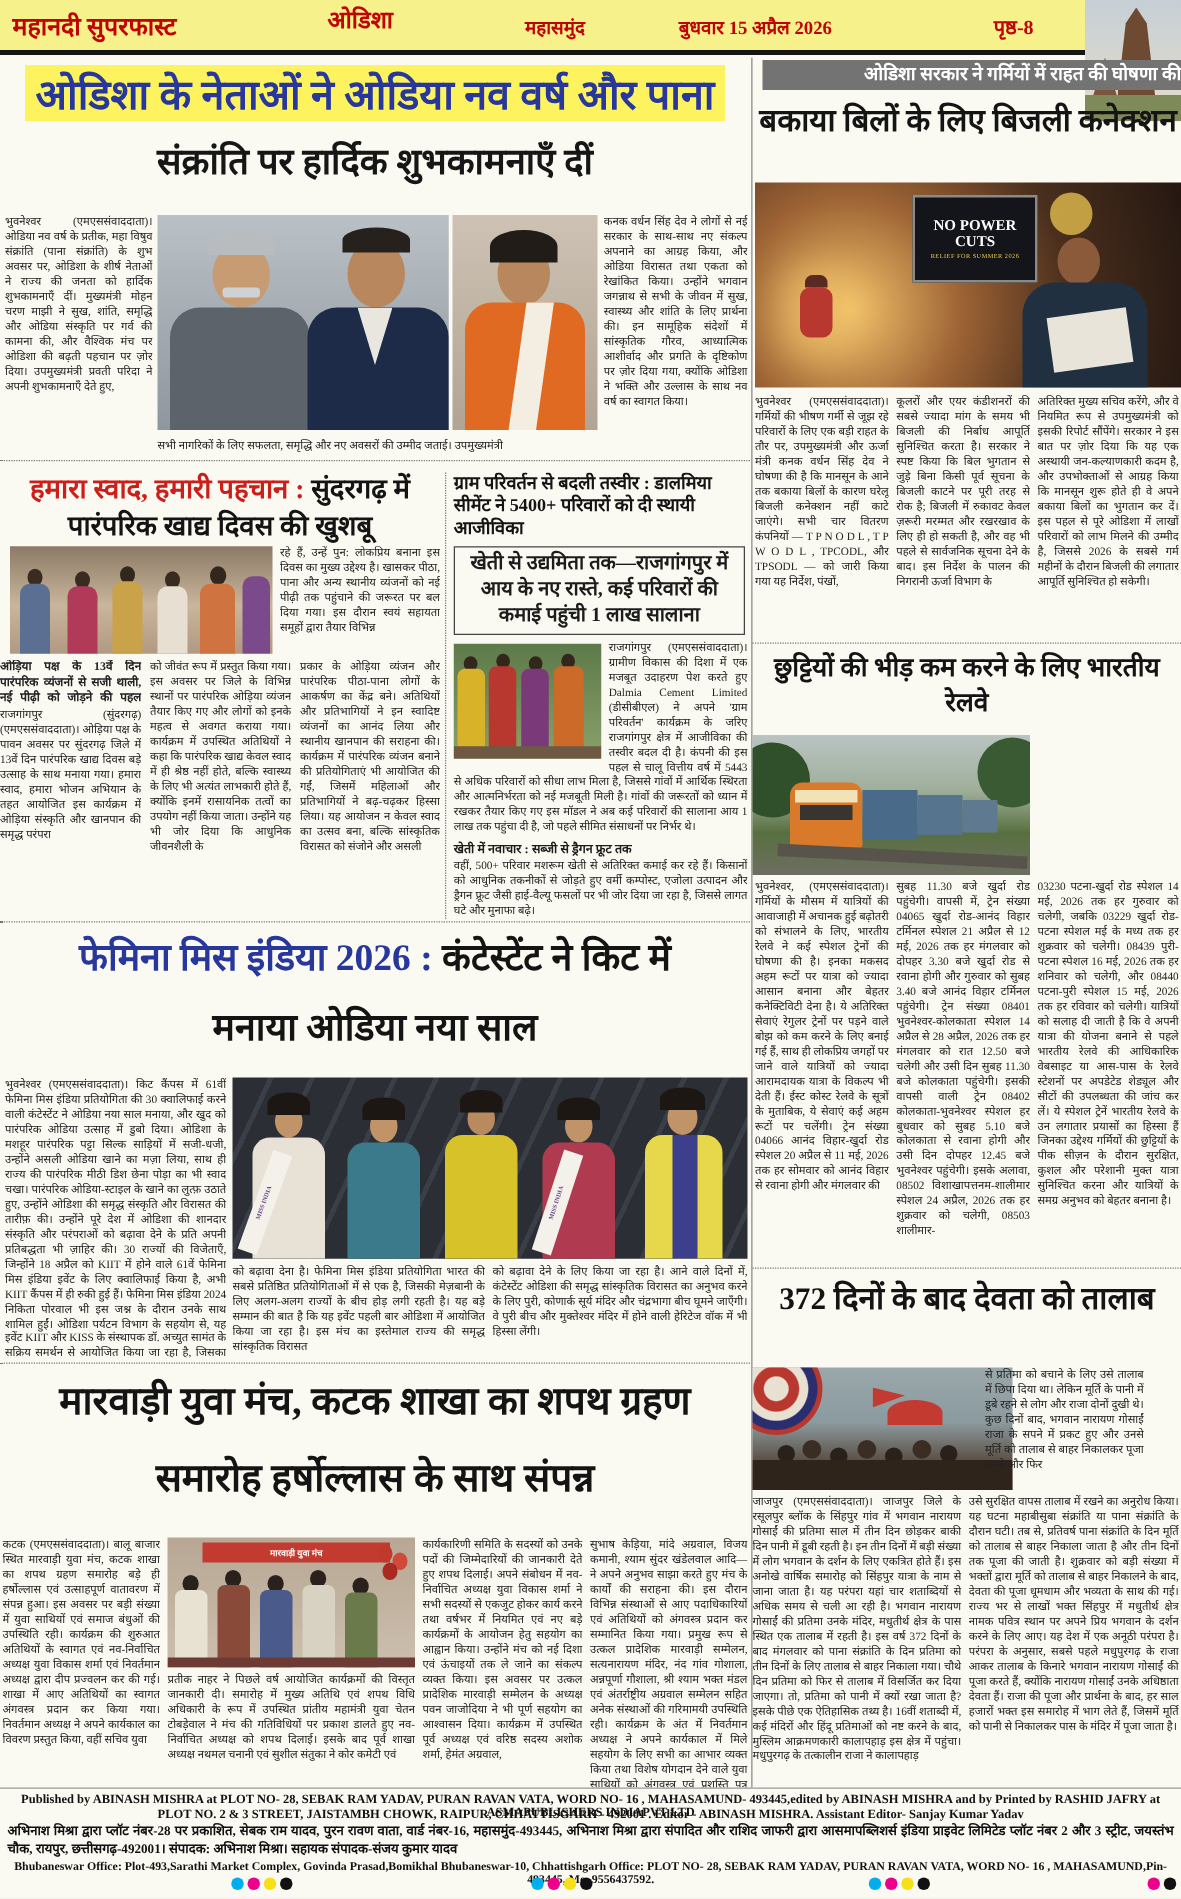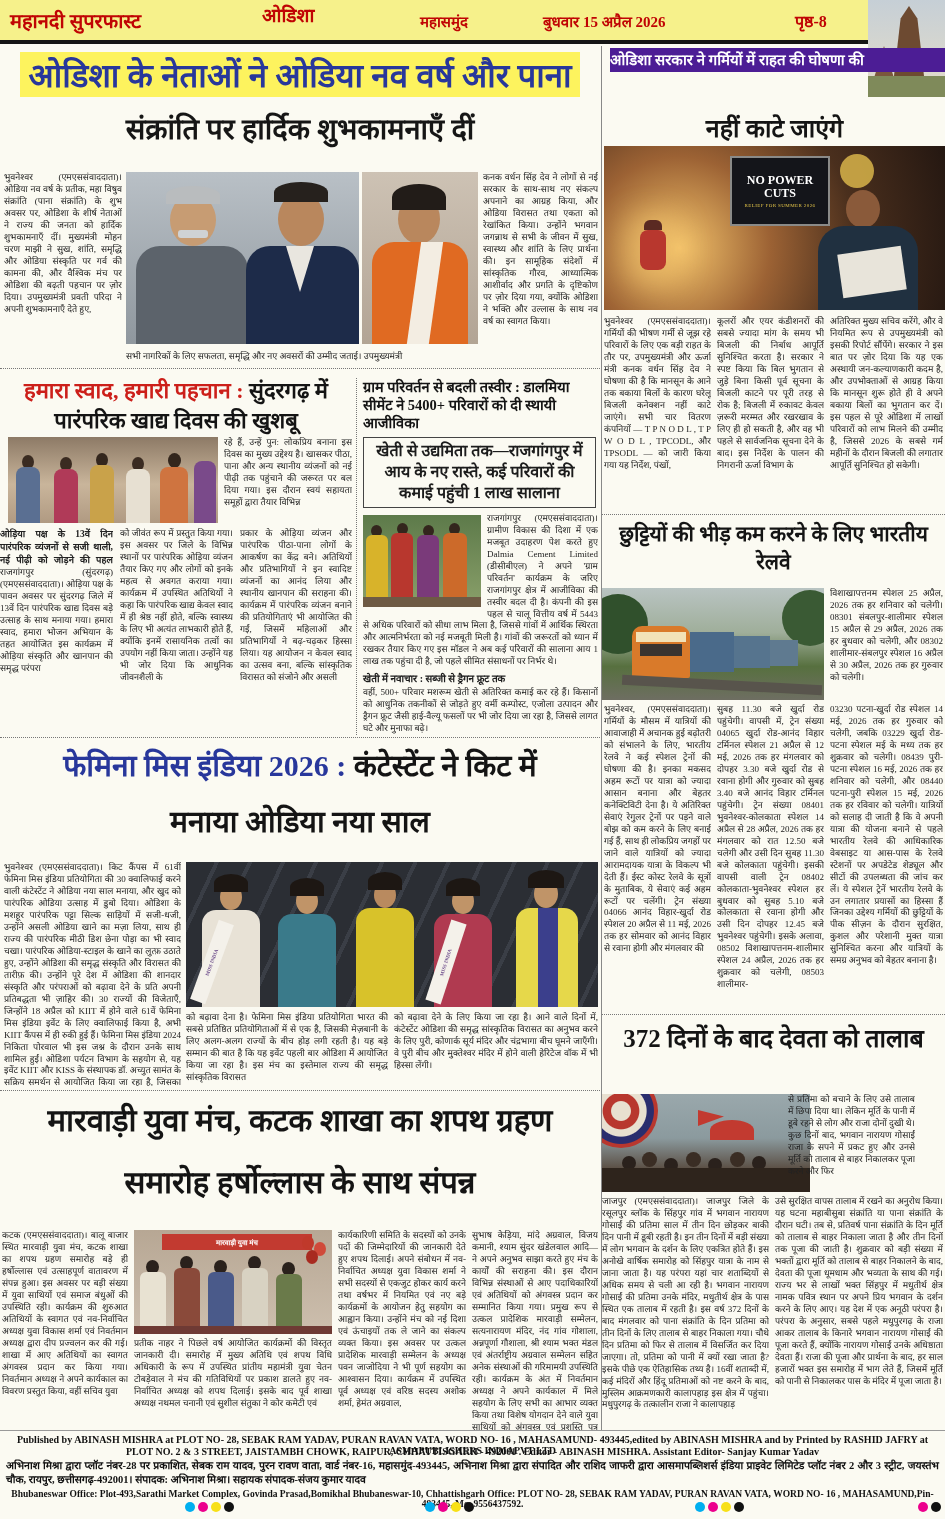--- a/index.html
+++ b/index.html
@@ -11,21 +11,21 @@
   .vrule{position:absolute;border-left:1px solid #888;width:0;}
   .center{text-align:center;}
   .bold{font-weight:bold;}
   
   .masthead{position:absolute;left:0;top:0;width:868px;height:40px;background:#f6f18b;}
   .mast-rule{position:absolute;left:0;top:40px;width:868px;height:4px;background:#151515;}
   .mast-red{color:#c00404;font-weight:bold;}
   
   .hl-main1{font-size:33px;font-weight:bold;color:#28379b;background:#fdf35e;display:inline-block;padding:0 8px;}
   .hl-main2{font-size:29px;font-weight:bold;color:#161616;}
-  .kicker{background:#4c1d95;color:#ffffff;font-weight:bold;font-size:15px;line-height:24px;text-align:left;}
+  .kicker{background:#737373;color:#ffffff;font-weight:bold;font-size:15px;line-height:24px;text-align:right;}
   .hl-sec{font-weight:bold;color:#141414;}
   .photo{position:absolute;overflow:hidden;background:#999;}
   .ph{position:absolute;}
   .fig-head{position:absolute;border-radius:50%;}
   .caption{position:absolute;font-size:9px;color:#222;}
   .subbox{border:1px solid #444;font-weight:bold;font-size:16px;text-align:center;padding:3px 4px;line-height:1.3;}
   .footer-en{position:absolute;width:945px;text-align:center;font-weight:bold;font-size:10px;color:#111;}
   .footer-hi{position:absolute;left:6px;width:933px;text-align:justify;font-weight:bold;font-size:10.5px;line-height:1.35;color:#111;}
   .cmyk{position:absolute;display:flex;gap:3px;}
   .cmyk i{width:10px;height:10px;border-radius:50%;display:block;}
@@ -180,21 +180,21 @@
     <div class="ph" style="left:108px;top:38px;width:26px;height:66px;background:#d8d2c2;border-radius:6px 6px 0 0;"></div>
     <div class="fig-head" style="left:148px;top:32px;width:13px;height:14px;background:#2a211c;"></div>
     <div class="ph" style="left:142px;top:44px;width:26px;height:60px;background:#6a7a4a;border-radius:6px 6px 0 0;"></div>
     <div class="ph" style="left:0;top:96px;width:198px;height:8px;background:#6e3a34;"></div>
   </div>
   <div class="body-col" style="left:134px;top:1338px;width:198px;height:92px;">प्रतीक नाहर ने पिछले वर्ष आयोजित कार्यक्रमों की विस्तृत जानकारी दी। समारोह में मुख्य अतिथि एवं शपथ विधि अधिकारी के रूप में उपस्थित प्रांतीय महामंत्री युवा चेतन टोबड़ेवाल ने मंच की गतिविधियों पर प्रकाश डालते हुए नव-निर्वाचित अध्यक्ष को शपथ दिलाई। इसके बाद पूर्व शाखा अध्यक्ष नथमल चनानी एवं सुशील संतुका ने कोर कमेटी एवं</div>
   <div class="body-col" style="left:338px;top:1230px;width:128px;height:200px;">कार्यकारिणी समिति के सदस्यों को उनके पदों की जिम्मेदारियों की जानकारी देते हुए शपथ दिलाई। अपने संबोधन में नव-निर्वाचित अध्यक्ष युवा विकास शर्मा ने सभी सदस्यों से एकजुट होकर कार्य करने तथा वर्षभर में नियमित एवं नए बड़े कार्यक्रमों के आयोजन हेतु सहयोग का आह्वान किया। उन्होंने मंच को नई दिशा एवं ऊंचाइयों तक ले जाने का संकल्प व्यक्त किया। इस अवसर पर उत्कल प्रादेशिक मारवाड़ी सम्मेलन के अध्यक्ष पवन जाजोदिया ने भी पूर्ण सहयोग का आश्वासन दिया। कार्यक्रम में उपस्थित पूर्व अध्यक्ष एवं वरिष्ठ सदस्य अशोक शर्मा, हेमंत अग्रवाल,</div>
   <div class="body-col" style="left:472px;top:1230px;width:126px;height:200px;">सुभाष केड़िया, मांदे अग्रवाल, विजय कमानी, श्याम सुंदर खंडेलवाल आदि—ने अपने अनुभव साझा करते हुए मंच के कार्यों की सराहना की। इस दौरान विभिन्न संस्थाओं से आए पदाधिकारियों एवं अतिथियों को अंगवस्त्र प्रदान कर सम्मानित किया गया। प्रमुख रूप से उत्कल प्रादेशिक मारवाड़ी सम्मेलन, सत्यनारायण मंदिर, नंद गांव गोशाला, अन्नपूर्णा गौशाला, श्री श्याम भक्त मंडल एवं अंतर्राष्ट्रीय अग्रवाल सम्मेलन सहित अनेक संस्थाओं की गरिमामयी उपस्थिति रही। कार्यक्रम के अंत में निवर्तमान अध्यक्ष ने अपने कार्यकाल में मिले सहयोग के लिए सभी का आभार व्यक्त किया तथा विशेष योगदान देने वाले युवा साथियों को अंगवस्त्र एवं प्रशस्ति पत्र देकर सम्मानित किया।</div>
 
   <div class="abs kicker" style="left:610px;top:48px;width:335px;height:24px;">ओडिशा सरकार ने गर्मियों में राहत की घोषणा की</div>
-  <div class="abs center hl-sec" style="left:604px;top:110px;width:341px;font-size:25px;">नहीं काटे जाएंगे</div>
+  <div class="abs center hl-sec" style="left:604px;top:78px;width:341px;font-size:25px;">बकाया बिलों के लिए बिजली कनेक्शन</div>
   <div class="photo" style="left:604px;top:146px;width:341px;height:164px;background:radial-gradient(circle at 22% 62%,#f3c36b 0%,#9c6234 32%,#4a2f1d 62%,#241711 100%);">
     <div class="ph" style="left:126px;top:10px;width:96px;height:66px;background:#14151a;border:2px solid #8a8a88;display:flex;flex-direction:column;align-items:center;justify-content:center;gap:3px;">
       <span style="color:#ffffff;font-weight:bold;font-size:12px;line-height:1.1;text-align:center;">NO POWER CUTS</span>
       <span style="color:#e8c84a;font-size:5px;letter-spacing:.4px;">RELIEF FOR SUMMER 2026</span>
     </div>
     <div class="fig-head" style="left:236px;top:8px;width:34px;height:34px;background:#d8b44a;opacity:.85;"></div>
     <div class="ph" style="left:36px;top:84px;width:26px;height:40px;background:#b8372e;border-radius:8px;box-shadow:0 0 26px 16px rgba(243,195,107,.55);"></div>
     <div class="ph" style="left:40px;top:74px;width:18px;height:10px;background:#5a2a22;border-radius:6px 6px 0 0;"></div>
     <div class="fig-head" style="left:242px;top:44px;width:34px;height:38px;background:#8a5a3a;"></div>
     <div class="ph" style="left:214px;top:80px;width:100px;height:84px;background:#203040;border-radius:26px 26px 0 0;"></div>
@@ -211,21 +211,20 @@
     <div class="fig-head" style="left:-14px;top:6px;width:60px;height:60px;background:#30502c;"></div>
     <div class="fig-head" style="left:180px;top:2px;width:56px;height:56px;background:#3a5a34;"></div>
     <div class="ph" style="left:30px;top:38px;width:58px;height:52px;background:#d97a2a;border-radius:10px 10px 2px 2px;"></div>
     <div class="ph" style="left:34px;top:44px;width:50px;height:10px;background:#f2e2b8;"></div>
     <div class="ph" style="left:38px;top:56px;width:42px;height:12px;background:#3a3430;"></div>
     <div class="ph" style="left:88px;top:44px;width:44px;height:40px;background:#4a6a8a;"></div>
     <div class="ph" style="left:132px;top:48px;width:36px;height:32px;background:#56748e;"></div>
     <div class="ph" style="left:168px;top:52px;width:28px;height:26px;background:#5f7a90;"></div>
     <div class="ph" style="left:20px;top:92px;width:200px;height:10px;background:#58544c;transform:rotate(3deg);"></div>
   </div>
-  <div class="body-col" style="left:830px;top:588px;width:113px;height:112px;">विशाखापत्तनम स्पेशल 25 अप्रैल, 2026 तक हर शनिवार को चलेगी। 08301 संबलपुर-शालीमार स्पेशल 15 अप्रैल से 29 अप्रैल, 2026 तक हर बुधवार को चलेगी, और 08302 शालीमार-संबलपुर स्पेशल 16 अप्रैल से 30 अप्रैल, 2026 तक हर गुरुवार को चलेगी।</div>
   <div class="body-col" style="left:604px;top:704px;width:107px;height:306px;">भुवनेश्वर, (एमएससंवाददाता)। गर्मियों के मौसम में यात्रियों की आवाजाही में अचानक हुई बढ़ोतरी को संभालने के लिए, भारतीय रेलवे ने कई स्पेशल ट्रेनों की घोषणा की है। इनका मकसद अहम रूटों पर यात्रा को ज्यादा आसान बनाना और बेहतर कनेक्टिविटी देना है। ये अतिरिक्त सेवाएं रेगुलर ट्रेनों पर पड़ने वाले बोझ को कम करने के लिए बनाई गई हैं, साथ ही लोकप्रिय जगहों पर जाने वाले यात्रियों को ज्यादा आरामदायक यात्रा के विकल्प भी देती हैं। ईस्ट कोस्ट रेलवे के सूत्रों के मुताबिक, ये सेवाएं कई अहम रूटों पर चलेंगी। ट्रेन संख्या 04066 आनंद विहार-खुर्दा रोड स्पेशल 20 अप्रैल से 11 मई, 2026 तक हर सोमवार को आनंद विहार से रवाना होगी और मंगलवार की</div>
   <div class="body-col" style="left:717px;top:704px;width:107px;height:306px;">सुबह 11.30 बजे खुर्दा रोड पहुंचेगी। वापसी में, ट्रेन संख्या 04065 खुर्दा रोड-आनंद विहार टर्मिनल स्पेशल 21 अप्रैल से 12 मई, 2026 तक हर मंगलवार को दोपहर 3.30 बजे खुर्दा रोड से रवाना होगी और गुरुवार को सुबह 3.40 बजे आनंद विहार टर्मिनल पहुंचेगी। ट्रेन संख्या 08401 भुवनेश्वर-कोलकाता स्पेशल 14 अप्रैल से 28 अप्रैल, 2026 तक हर मंगलवार को रात 12.50 बजे चलेगी और उसी दिन सुबह 11.30 बजे कोलकाता पहुंचेगी। इसकी वापसी वाली ट्रेन 08402 कोलकाता-भुवनेश्वर स्पेशल हर बुधवार को सुबह 5.10 बजे कोलकाता से रवाना होगी और उसी दिन दोपहर 12.45 बजे भुवनेश्वर पहुंचेगी। इसके अलावा, 08502 विशाखापत्तनम-शालीमार स्पेशल 24 अप्रैल, 2026 तक हर शुक्रवार को चलेगी, 08503 शालीमार-</div>
   <div class="body-col" style="left:830px;top:704px;width:113px;height:306px;">03230 पटना-खुर्दा रोड स्पेशल 14 मई, 2026 तक हर गुरुवार को चलेगी, जबकि 03229 खुर्दा रोड-पटना स्पेशल मई के मध्य तक हर शुक्रवार को चलेगी। 08439 पुरी-पटना स्पेशल 16 मई, 2026 तक हर शनिवार को चलेगी, और 08440 पटना-पुरी स्पेशल 15 मई, 2026 तक हर रविवार को चलेगी। यात्रियों को सलाह दी जाती है कि वे अपनी यात्रा की योजना बनाने से पहले भारतीय रेलवे की आधिकारिक वेबसाइट या आस-पास के रेलवे स्टेशनों पर अपडेटेड शेड्यूल और सीटों की उपलब्धता की जांच कर लें। ये स्पेशल ट्रेनें भारतीय रेलवे के उन लगातार प्रयासों का हिस्सा हैं जिनका उद्देश्य गर्मियों की छुट्टियों के पीक सीज़न के दौरान सुरक्षित, कुशल और परेशानी मुक्त यात्रा सुनिश्चित करना और यात्रियों के समग्र अनुभव को बेहतर बनाना है।</div>
 
   <div class="dotted-h" style="left:602px;top:1014px;width:343px;"></div>
 
   <div class="abs center hl-sec" style="left:602px;top:1020px;width:343px;font-size:25px;">372 दिनों के बाद देवता को तालाब</div>
   <div class="photo" style="left:602px;top:1094px;width:208px;height:98px;background:linear-gradient(#9aa8ac 0%,#8b9a9e 45%,#5d5248 75%,#3a2f26 100%);">
     <div class="fig-head" style="left:-18px;top:-20px;width:74px;height:74px;background:radial-gradient(circle,#e8e0d0 18%,#b8372e 20% 34%,#e8e0d0 36% 48%,#2a2d6e 50% 62%,#b8372e 64%);"></div>
     <div class="ph" style="left:108px;top:26px;width:44px;height:20px;background:#c23a30;border-radius:50% 50% 0 0;"></div>

